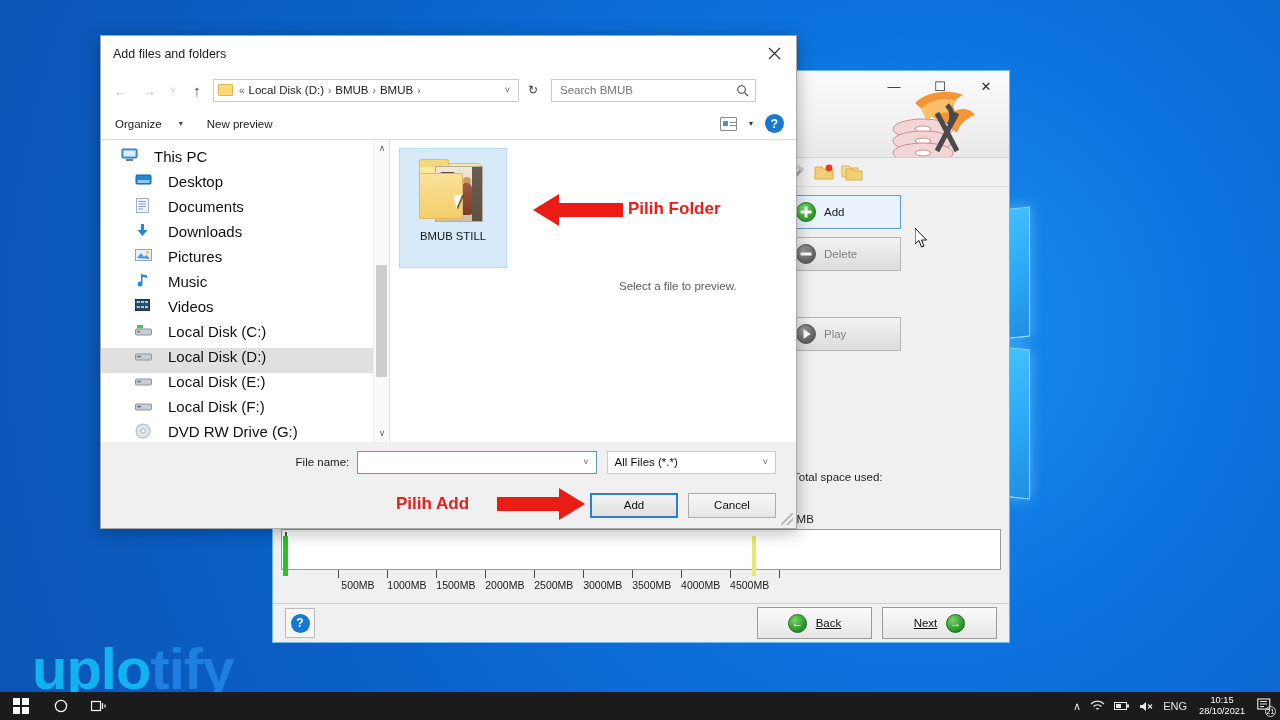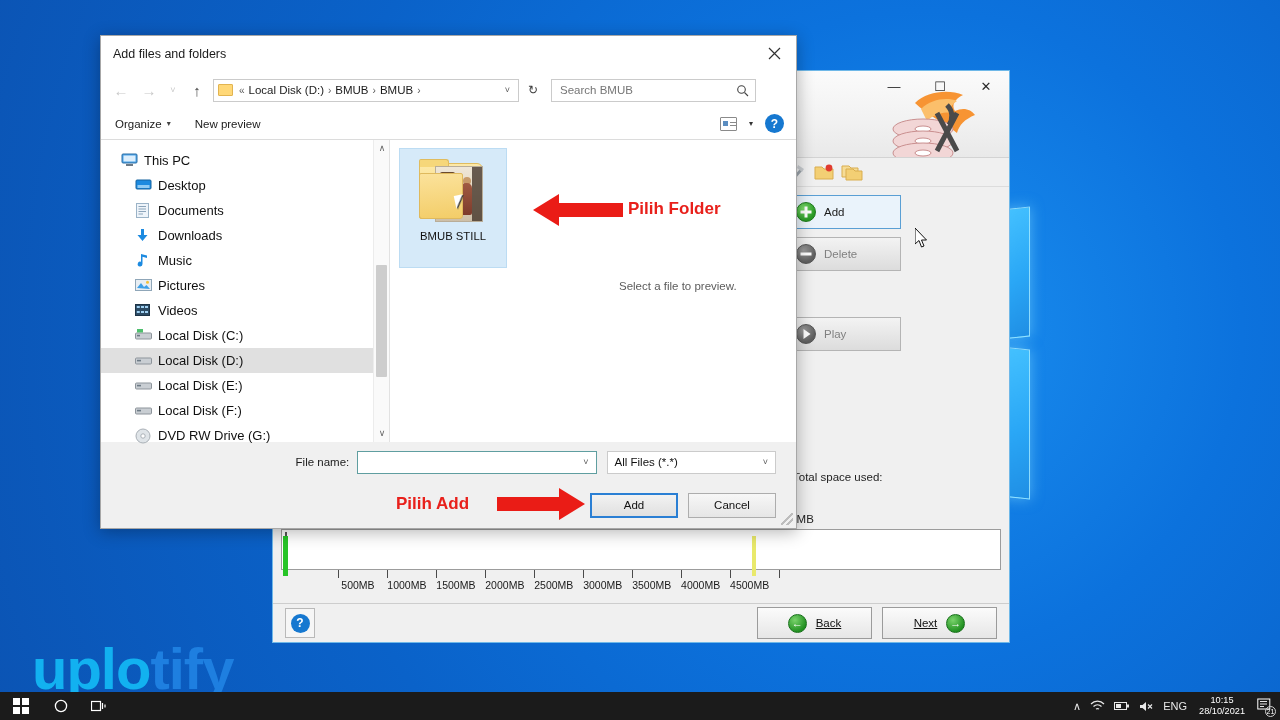--- a/index.html
+++ b/index.html
@@ -194,21 +194,21 @@
     width: 205px; height: 23px; border: 1px solid #cbcbcb; background: #fff;
     display: flex; align-items: center; padding: 0 6px 0 8px; margin-left: 4px;
   }
   #dlg-search .ph { font-size: 11.5px; color: #767676; }
   #dlg-search .si { margin-left: auto; font-size: 12px; color: #3b3b3b; }
 
   #dlg-toolbar {
     height: 32px; background: #fff; display: flex; align-items: center;
     padding: 0 12px 0 14px; gap: 24px; border-bottom: 1px solid #dcdcdc; flex: none;
   }
-  #dlg-toolbar .tb { font-size: 11.5px; color: #1b1b1b; display: flex; align-items: center; gap: 5px; }
+  #dlg-toolbar .tb { font-size: 11.5px; color: #1b1b1b; display: flex; align-items: center; gap: 17px; }
   #dlg-toolbar .chev { font-size: 8px; color: #444; }
   #tb-right { margin-left: auto; display: flex; align-items: center; gap: 12px; }
   .view-icon {
     width: 17px; height: 14px; border: 1px solid #8a8a8a; background: #fff;
     position: relative; border-radius: 1px;
   }
   .view-icon::before {
     content: ""; position: absolute; left: 2px; top: 3px; width: 5px; height: 5px; background: #5b8dc0;
   }
   .view-icon::after {
@@ -219,21 +219,21 @@
     width: 19px; height: 19px; border-radius: 50%; background: #1678d0;
     color: #fff; font-size: 12px; display: flex; align-items: center; justify-content: center;
     font-weight: bold;
   }
 
   #dlg-main { flex: 1; display: flex; background: #fff; min-height: 0; }
   #tree {
     width: 272px; background: #fff; position: relative; padding-top: 8px; flex: none;
   }
   .tree-item {
-    height: 25px; display: flex; align-items: center; gap: 6px; font-size: 13px; color: #101010;
+    height: 25px; display: flex; gap: 16px; font-size: 15px; color: #101010;
   }
   .tree-item.lvl0 { padding-left: 20px; }
   .tree-item.lvl1 { padding-left: 34px; }
   .tree-item.selected { background: #e0e0e0; }
   .ticon { width: 17px; height: 15px; flex: none; position: relative; }
 
   #tree-scroll {
     width: 16px; background: #fafafa; border-left: 1px solid #ececec;
     position: relative; flex: none;
   }
@@ -550,32 +550,32 @@
             </svg></span>
           <span>Documents</span>
         </div>
         <div class="tree-item lvl1">
           <span class="ticon"><svg width="15" height="15" viewBox="0 0 15 15">
               <path d="M6 1 H9 V7 H12.5 L7.5 13 L2.5 7 H6 Z" fill="#1c8ae0"></path>
             </svg></span>
           <span>Downloads</span>
         </div>
         <div class="tree-item lvl1">
-          <span class="ticon"><svg width="14" height="15" viewBox="0 0 14 15">
-              <path d="M6 1 L12 2.5 V5 L7.5 3.8 V11 A2.4 2.4 0 1 1 6 8.8 Z" fill="#1c8ae0"></path>
-            </svg></span>
-          <span>Music</span>
-        </div>
-        <div class="tree-item lvl1">
           <span class="ticon"><svg width="17" height="14" viewBox="0 0 17 14">
               <rect x="0.5" y="1.5" width="16" height="11" fill="#e8eef3" stroke="#8fa6b8"></rect>
               <path d="M2 10 L6 5 L9 9 L11.5 7 L15 11 Z" fill="#3da0e8"></path>
               <circle cx="12.5" cy="4.2" r="1.5" fill="#f3c23b"></circle>
             </svg></span>
           <span>Pictures</span>
+        </div>
+        <div class="tree-item lvl1">
+          <span class="ticon"><svg width="14" height="15" viewBox="0 0 14 15">
+              <path d="M6 1 L12 2.5 V5 L7.5 3.8 V11 A2.4 2.4 0 1 1 6 8.8 Z" fill="#1c8ae0"></path>
+            </svg></span>
+          <span>Music</span>
         </div>
         <div class="tree-item lvl1">
           <span class="ticon"><svg width="15" height="15" viewBox="0 0 15 15">
               <rect x="0.5" y="1.5" width="14" height="11" fill="#2c4a63" stroke="#1d3346"></rect>
               <rect x="1.8" y="3" width="3" height="2" fill="#9fd0f2"></rect>
               <rect x="6" y="3" width="3" height="2" fill="#9fd0f2"></rect>
               <rect x="10" y="3" width="3" height="2" fill="#9fd0f2"></rect>
               <rect x="1.8" y="8" width="3" height="2" fill="#9fd0f2"></rect>
               <rect x="6" y="8" width="3" height="2" fill="#9fd0f2"></rect>
               <rect x="10" y="8" width="3" height="2" fill="#9fd0f2"></rect>

